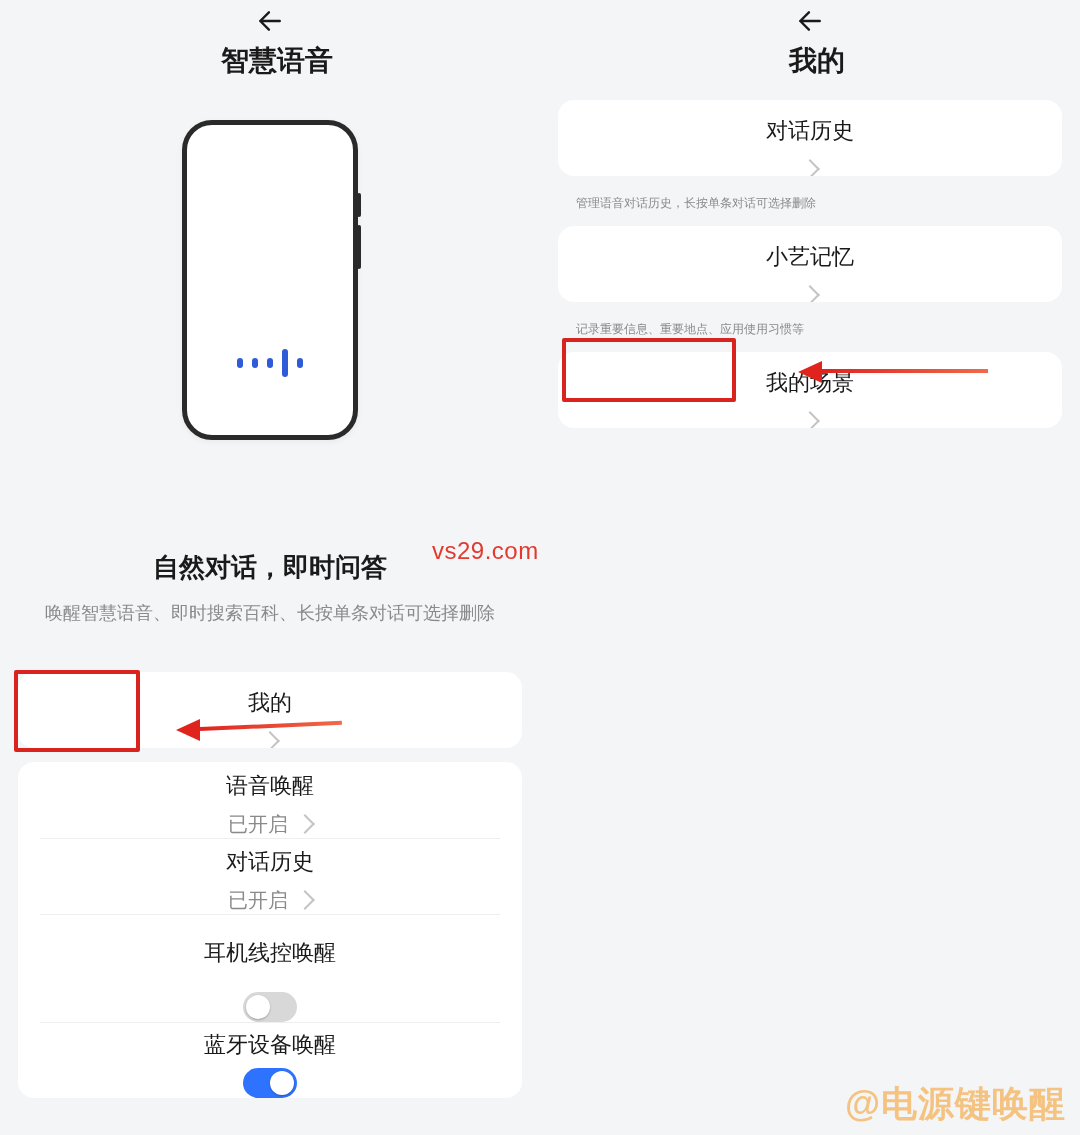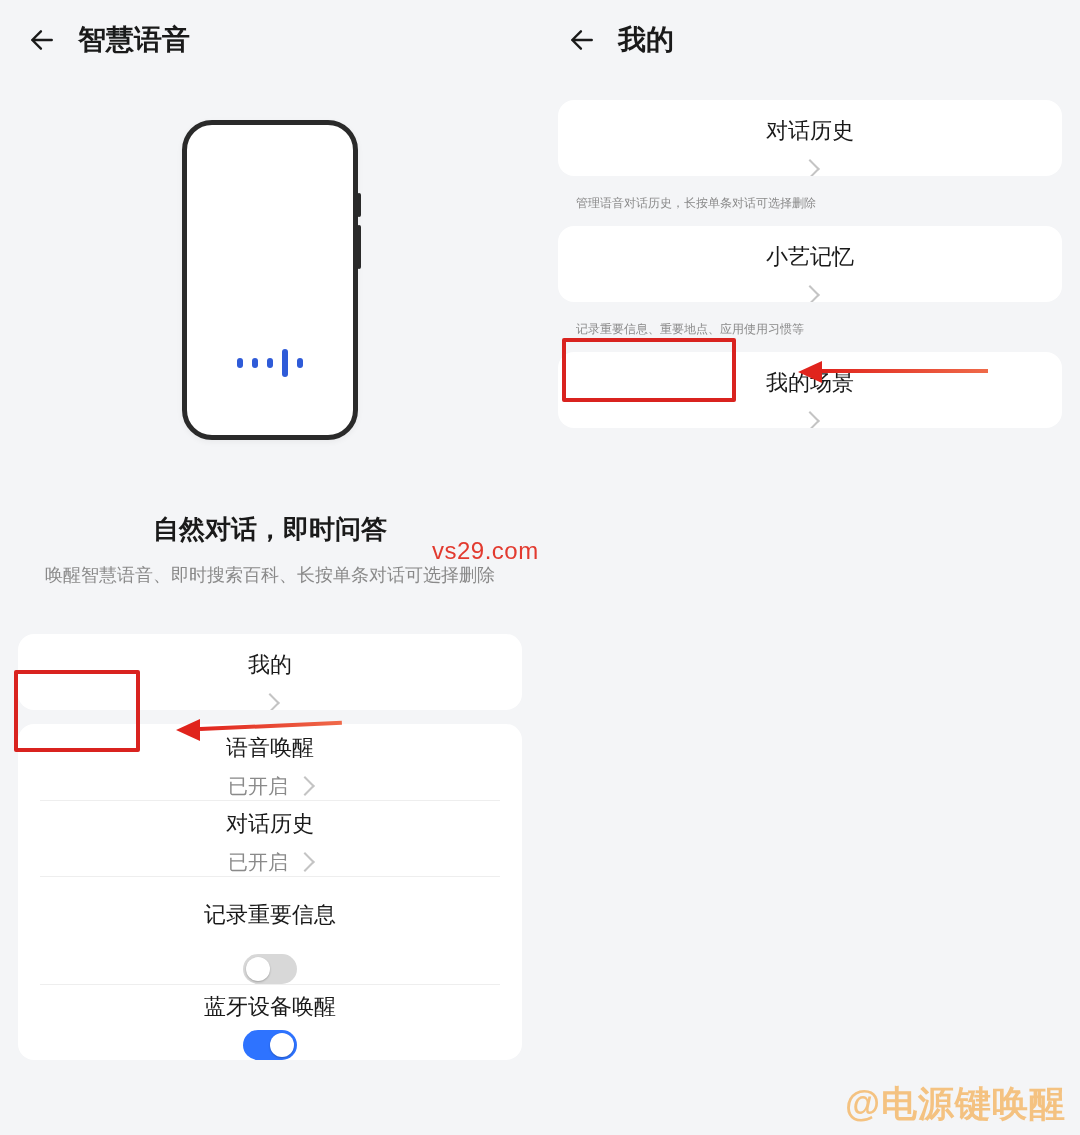--- a/index.html
+++ b/index.html
@@ -20,20 +20,21 @@
   }
   .pane-left  { left: 0; }
   .pane-right { left: 540px; }
 
   
   .topbar {
     height: 80px;
     display: flex;
     align-items: center;
     padding: 0 20px;
+    flex-direction: column;
   }
   .back-btn {
     width: 44px; height: 44px;
     display: flex; align-items: center; justify-content: center;
     cursor: pointer;
     border-radius: 8px;
   }
   .back-btn svg { width: 26px; height: 26px; stroke: #1a1a1a; stroke-width: 2.2; fill: none; stroke-linecap: round; stroke-linejoin: round; }
   .topbar-title {
     font-size: 28px;
@@ -76,21 +77,21 @@
   .voice-wave span:nth-child(1){ height: 10px; }
   .voice-wave span:nth-child(2){ height: 10px; }
   .voice-wave span:nth-child(3){ height: 10px; }
   .voice-wave span:nth-child(4){ height: 28px; }
   .voice-wave span:nth-child(5){ height: 10px; }
 
   .hero-title {
     font-size: 26px;
     font-weight: 600;
     color: #1a1a1a;
-    margin-top: 72px;
+    margin-top: 110px;
     text-align: center;
   }
   .hero-desc {
     font-size: 18px;
     color: #8a8a8a;
     margin-top: 14px;
     text-align: center;
     line-height: 1.6;
     padding: 0 36px;
   }
@@ -256,21 +257,21 @@
         <div class="row-label">对话历史</div>
       </div>
       <div class="row-tail">
         <span class="row-value">已开启</span>
         <span class="chevron"></span>
       </div>
     </div>
 
     <div class="row row-tall">
       <div class="row-body">
-        <div class="row-label">记录重要信息</div>
+        <div class="row-label">耳机线控唤醒</div>
       </div>
       <div class="row-tail">
         <div class="switch off">
             <span class="knob"></span>
           </div>
       </div>
     </div>
 
     <div class="row">
       <div class="row-body">

